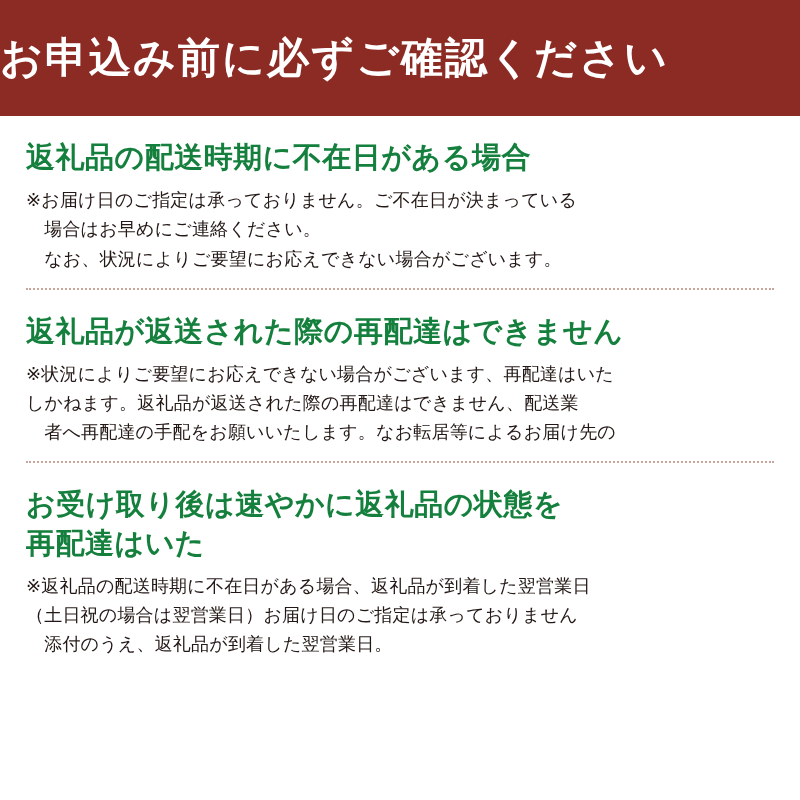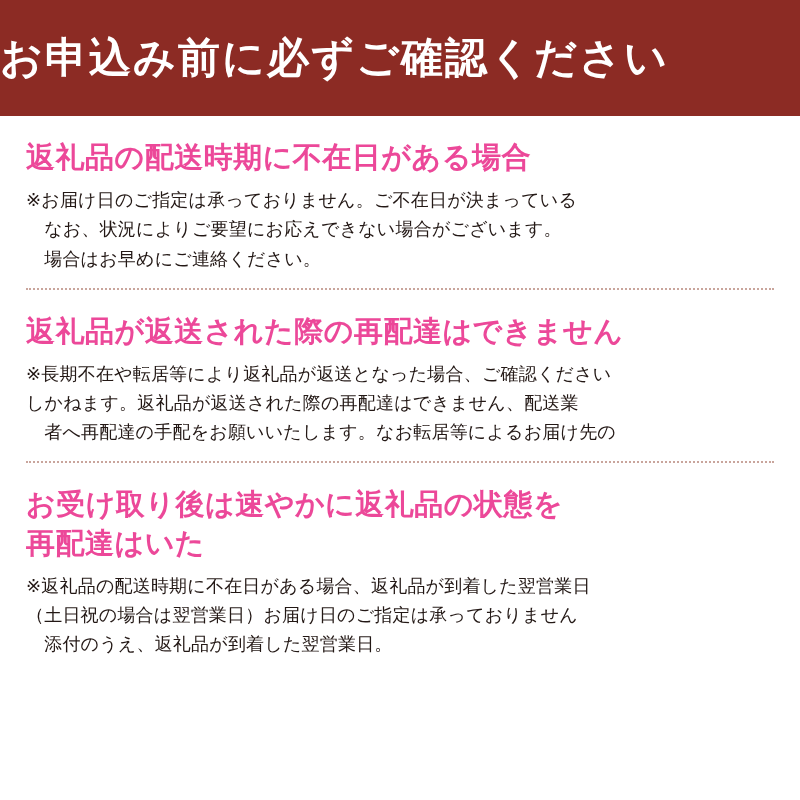--- a/index.html
+++ b/index.html
@@ -41,21 +41,21 @@
     box-sizing: border-box;
   }
   .section {
     padding: 22px 0 14px 0;
     box-sizing: border-box;
   }
   .section + .section {
     border-top: 2px dotted #c9a59c;
   }
   .section-heading {
-    color: #ec4899;
+    color: #15803d;
     font-size: 29px;
     font-weight: bold;
     line-height: 1.32;
     letter-spacing: 0.5px;
     margin: 0 0 10px 0;
   }
   .body-line {
     color: #231815;
     font-size: 18px;
     line-height: 1.62;
@@ -70,27 +70,27 @@
 
   <div class="header-band">
     <div class="header-title">お申込み前に必ずご確認ください</div>
   </div>
 
   <div class="content">
 
     <div class="section">
       <div class="section-heading">返礼品の配送時期に不在日がある場合</div>
       <div class="body-line">※お届け日のご指定は承っておりません。ご不在日が決まっている</div>
+      <div class="body-line">　場合はお早めにご連絡ください。</div>
       <div class="body-line">　なお、状況によりご要望にお応えできない場合がございます。</div>
-      <div class="body-line">　場合はお早めにご連絡ください。</div>
     </div>
 
     <div class="section">
       <div class="section-heading">返礼品が返送された際の再配達はできません</div>
-      <div class="body-line">※長期不在や転居等により返礼品が返送となった場合、ご確認ください</div>
+      <div class="body-line">※状況によりご要望にお応えできない場合がございます、再配達はいた</div>
       <div class="body-line">しかねます。返礼品が返送された際の再配達はできません、配送業</div>
       <div class="body-line">　者へ再配達の手配をお願いいたします。なお転居等によるお届け先の</div>
     </div>
 
     <div class="section">
       <div class="section-heading" style="white-space: pre-line;">お受け取り後は速やかに返礼品の状態を
 再配達はいた</div>
       <div class="body-line">※返礼品の配送時期に不在日がある場合、返礼品が到着した翌営業日</div>
       <div class="body-line">（土日祝の場合は翌営業日）お届け日のご指定は承っておりません</div>
       <div class="body-line">　添付のうえ、返礼品が到着した翌営業日。</div>

